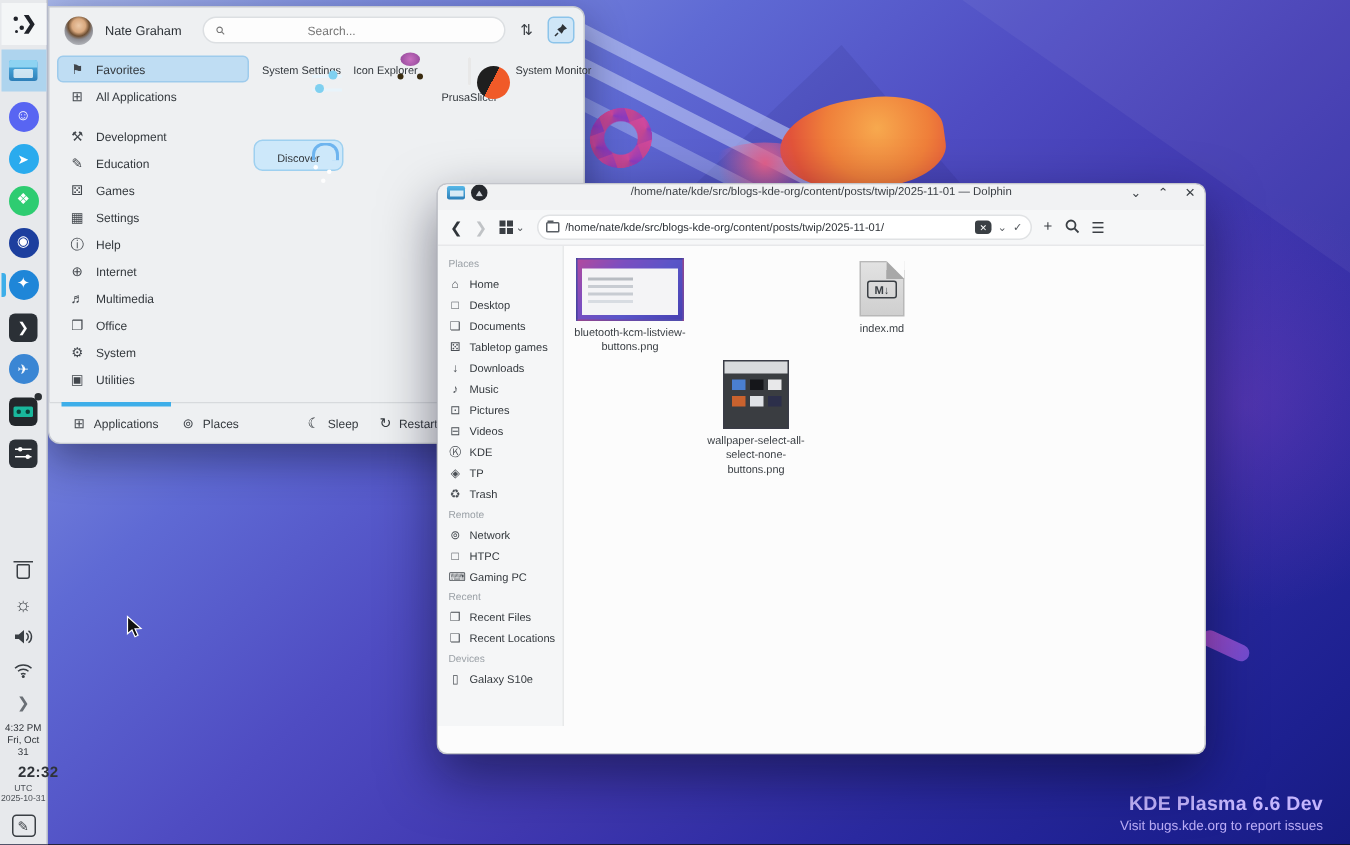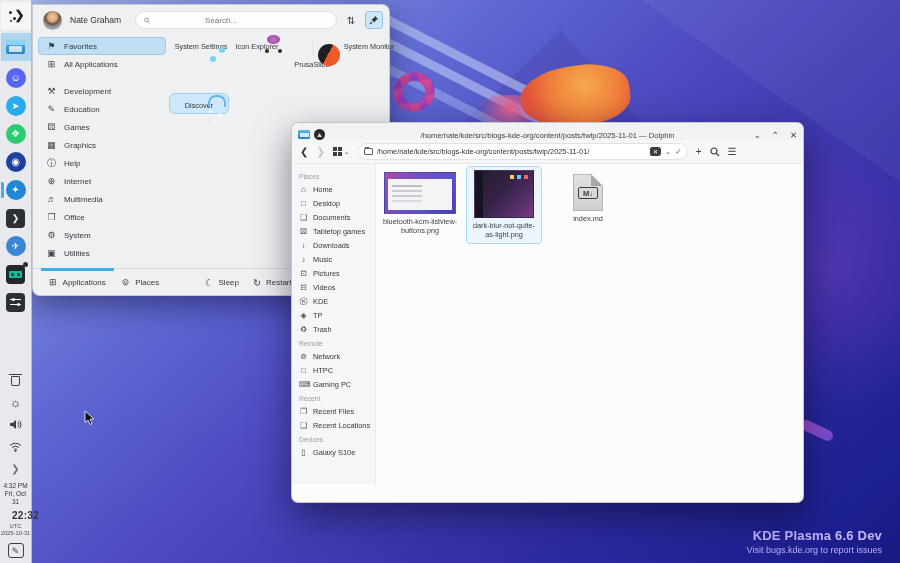--- a/index.html
+++ b/index.html
@@ -119,21 +119,21 @@
   .k-tab{display:flex;align-items:center;gap:6px;font-size:8px;color:#33383d;padding:0 8px;height:100%;position:relative;}
   .k-tab .ig{font-size:9px;color:#41464c;}
   .k-tab.active:before{content:"";position:absolute;left:0;right:0;top:-1px;height:2.5px;background:#3daee9;}
   .k-actions{position:absolute;left:172px;display:flex;align-items:center;gap:14px;}
   .k-action{display:flex;align-items:center;gap:5px;font-size:8px;color:#33383d;}
   .k-action .ig{font-size:9.5px;}
 
   
   .dolphin{position:absolute;left:291px;top:122px;width:513px;height:381px;z-index:40;border-radius:7px;
     background:#fcfcfc;box-shadow:0 14px 36px rgba(5,5,30,.5);border:1px solid rgba(110,115,130,.4);overflow:hidden;}
-  .d-titlebar{height:17px;background:#f1f2f3;display:flex;align-items:flex-end;padding:0 6px;position:relative;gap:32px;}
+  .d-titlebar{height:17px;background:#f1f2f3;display:flex;align-items:flex-start;padding:0 6px;position:relative;gap:32px;}
   .d-titleicons{display:flex;align-items:center;gap:4px;}
   .mini-folder{width:12px;height:9px;border-radius:1.5px;background:linear-gradient(180deg,#57b8e8,#2e7fb8);position:relative;overflow:hidden;}
   .mini-folder:before{content:"";position:absolute;left:1.5px;top:3px;width:9px;height:4px;background:rgba(255,255,255,.8);}
   .mini-circle{width:11px;height:11px;border-radius:50%;background:#26292e;position:relative;}
   .mini-circle:before{content:"";position:absolute;left:3px;top:4px;width:5px;height:4px;background:#cfd3d8;
     clip-path:polygon(50% 0,100% 100%,0 100%);}
   .d-title{position:absolute;left:0;right:0;text-align:center;font-size:7.6px;color:#3a3f44;pointer-events:none;}
   .d-winctl{margin-left:auto;display:flex;align-items:center;gap:11px;font-size:8.5px;color:#3a3f44;}
   .d-toolbar{height:24px;background:#f6f7f8;display:flex;align-items:center;padding:0 8px;gap:8px;border-bottom:1px solid #e7e8ea;}
   .nav-g{font-size:10px;color:#2f3439;}
@@ -347,21 +347,21 @@
       <div class="k-item">
         <span class="ig">✎</span>
         <span class="lb">Education</span>
       </div>
       <div class="k-item">
         <span class="ig">⚄</span>
         <span class="lb">Games</span>
       </div>
       <div class="k-item">
         <span class="ig">▦</span>
-        <span class="lb">Graphics</span>
+        <span class="lb">Settings</span>
       </div>
       <div class="k-item">
         <span class="ig">ⓘ</span>
         <span class="lb">Help</span>
       </div>
       <div class="k-item">
         <span class="ig">⊕</span>
         <span class="lb">Internet</span>
       </div>
       <div class="k-item">
@@ -542,30 +542,30 @@
             <span class="ig">▯</span>
             <span class="lb">Galaxy S10e</span>
           </div>
       </div>
 
       <div class="d-main">
         <div class="f-cell" style="left:4px;top:8px;width:80px">
           <div class="thumb t-win"></div>
           <div class="fname">bluetooth-kcm-listview-buttons.png</div>
         </div>
-        <div class="f-cell sel" style="left:90px;top:2px;width:76px">
-          <div class="thumb t-dark"></div>
-          <div class="fname">dark-blur-not-quite-as-light.png</div>
-        </div>
         <div class="f-cell" style="left:180px;top:10px;width:64px">
           <div class="thumb t-md">
             <span class="md-badge">M↓</span>
           </div>
           <div class="fname">index.md</div>
         </div>
+        <div class="f-cell" style="left:92px;top:76px;width:72px">
+          <div class="thumb t-wp"></div>
+          <div class="fname">wallpaper-select-all-select-none-buttons.png</div>
+        </div>
       </div>
     </div>
 
   </div>
 
   <svg class="cursor" width="12" height="16" viewBox="0 0 12 16">
     <path d="M1 1 L1 12.5 L4 10 L6 14.5 L8 13.5 L6 9.2 L10 9 Z" fill="#111" stroke="#fff" stroke-width="0.8"></path>
   </svg>
 
 </div>

